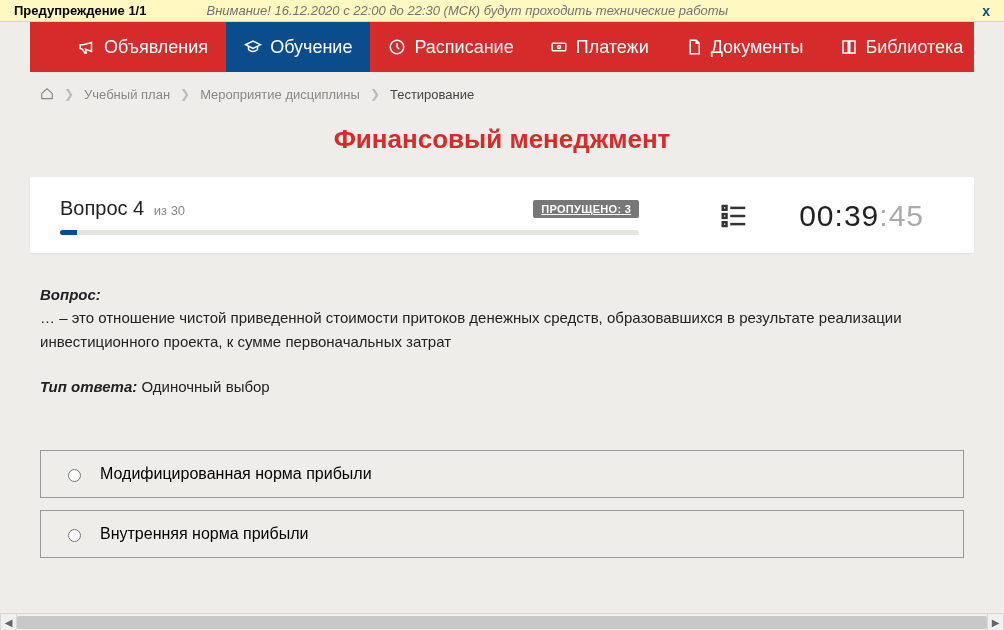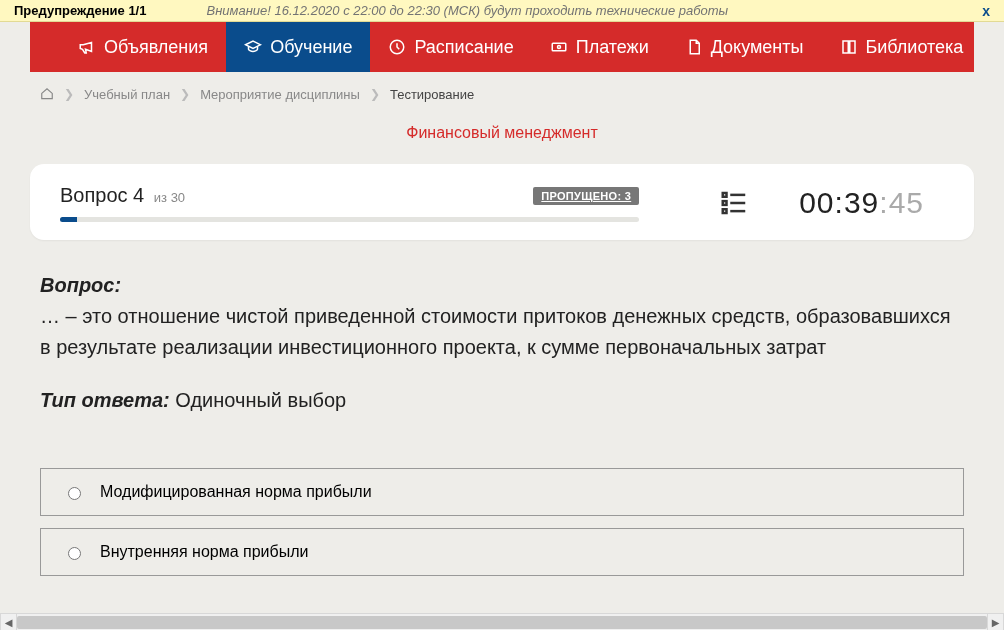--- a/index.html
+++ b/index.html
@@ -73,29 +73,29 @@
     height: 34px;
   }
   .breadcrumb .home-icon { color: #888; display: inline-flex; }
   .breadcrumb .sep { color: #bbb; font-size: 12px; }
   .breadcrumb .crumb { cursor: pointer; }
   .breadcrumb .crumb.current { color: #444; cursor: default; }
 
   .page-title {
     text-align: center;
     color: #d52b2a;
-    font-size: 16px;
-    font-weight: normal;
+    font-size: 26px;
+    font-weight: bold;
     margin: 18px 0 22px 0;
   }
 
   .status-panel {
     background: #fff;
     margin: 0 30px;
-    border-radius: 14px;
+    border-radius: 2px;
     padding: 20px 30px 18px 30px;
     display: flex;
     align-items: center;
     box-shadow: 0 1px 2px rgba(0,0,0,0.05);
   }
   .status-left { flex: 1; }
   .q-line { display: flex; align-items: center; justify-content: space-between; margin-bottom: 10px; }
   .q-num { font-size: 20px; color: #222; }
   .q-num .of { font-size: 13px; color: #888; margin-left: 4px; }
   .skipped-badge {
@@ -130,21 +130,21 @@
     color: #222;
     padding-right: 20px;
     letter-spacing: 1px;
   }
   .timer .sec { color: #aaa; }
   .timer .colon { color: #222; }
   .timer .colon-light { color: #aaa; }
 
   .question-block {
     padding: 30px 40px 10px 40px;
-    font-size: 20px;
+    font-size: 15px;
     color: #222;
     line-height: 1.55;
   }
   .question-block .label { font-style: italic; font-weight: bold; }
   .question-block p { margin: 0 0 22px 0; }
 
   .answers { padding: 20px 40px 0 40px; }
   .answer {
     border: 1px solid #999;
     background: transparent;

